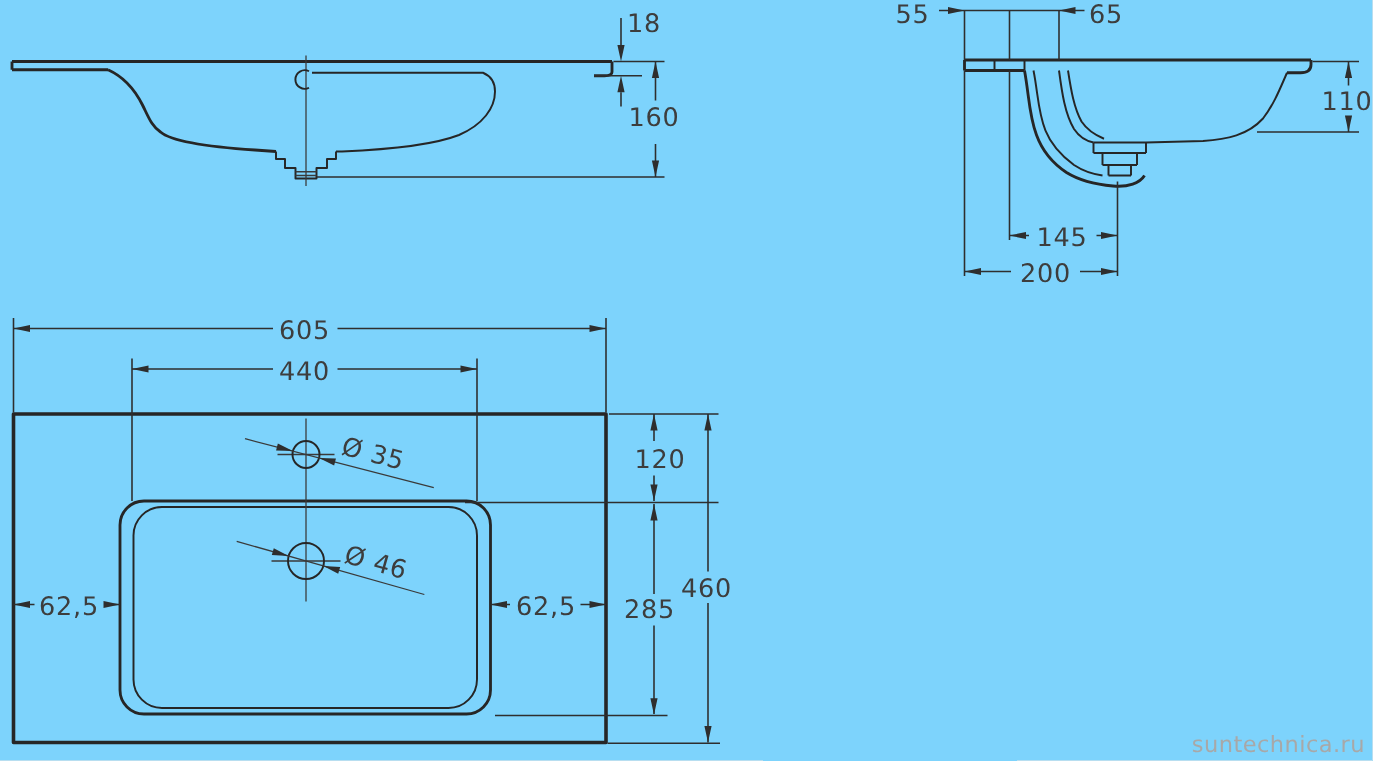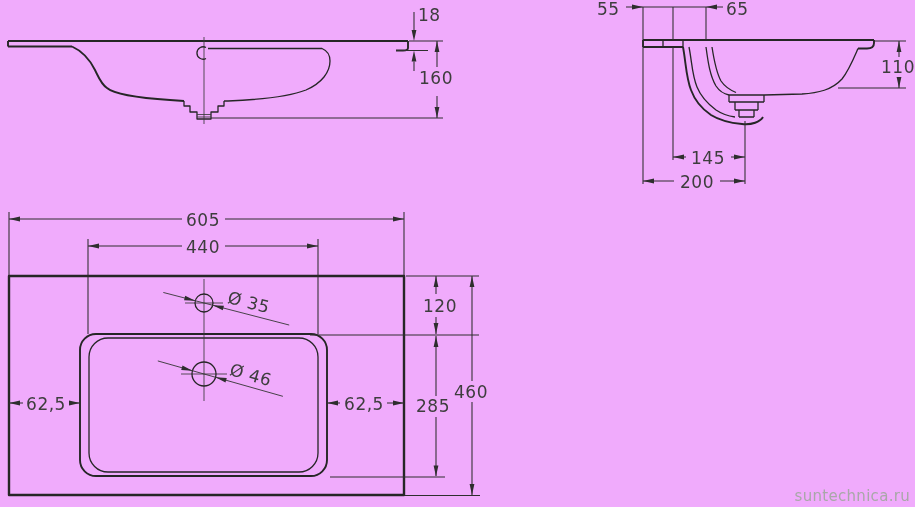--- a/index.html
+++ b/index.html
@@ -1,17 +1,17 @@
 <!DOCTYPE html>
 <html><head>
 <meta charset="utf-8">
 <style>
   html,body{margin:0;padding:0;background:#e8e8e8;}
   .stage{
-    position:relative;width:915px;height:507px;background:#f0abfc;
+    position:relative;width:915px;height:507px;background:#7dd3fc;
     font-family:"DejaVu Sans", sans-serif;overflow:hidden;
   }
   svg{position:absolute;left:0;top:0;}
   
   .ln   {fill:none;stroke:#262626;stroke-linecap:butt;stroke-linejoin:round;}
   .w-xl {stroke-width:2.4;}
   .w-l  {stroke-width:1.9;}
   .w-m  {stroke-width:1.3;}
   .w-d  {stroke-width:1.05;stroke:#2e2e2e;}
   .w-t  {stroke-width:0.85;stroke:#3a3a3a;}

